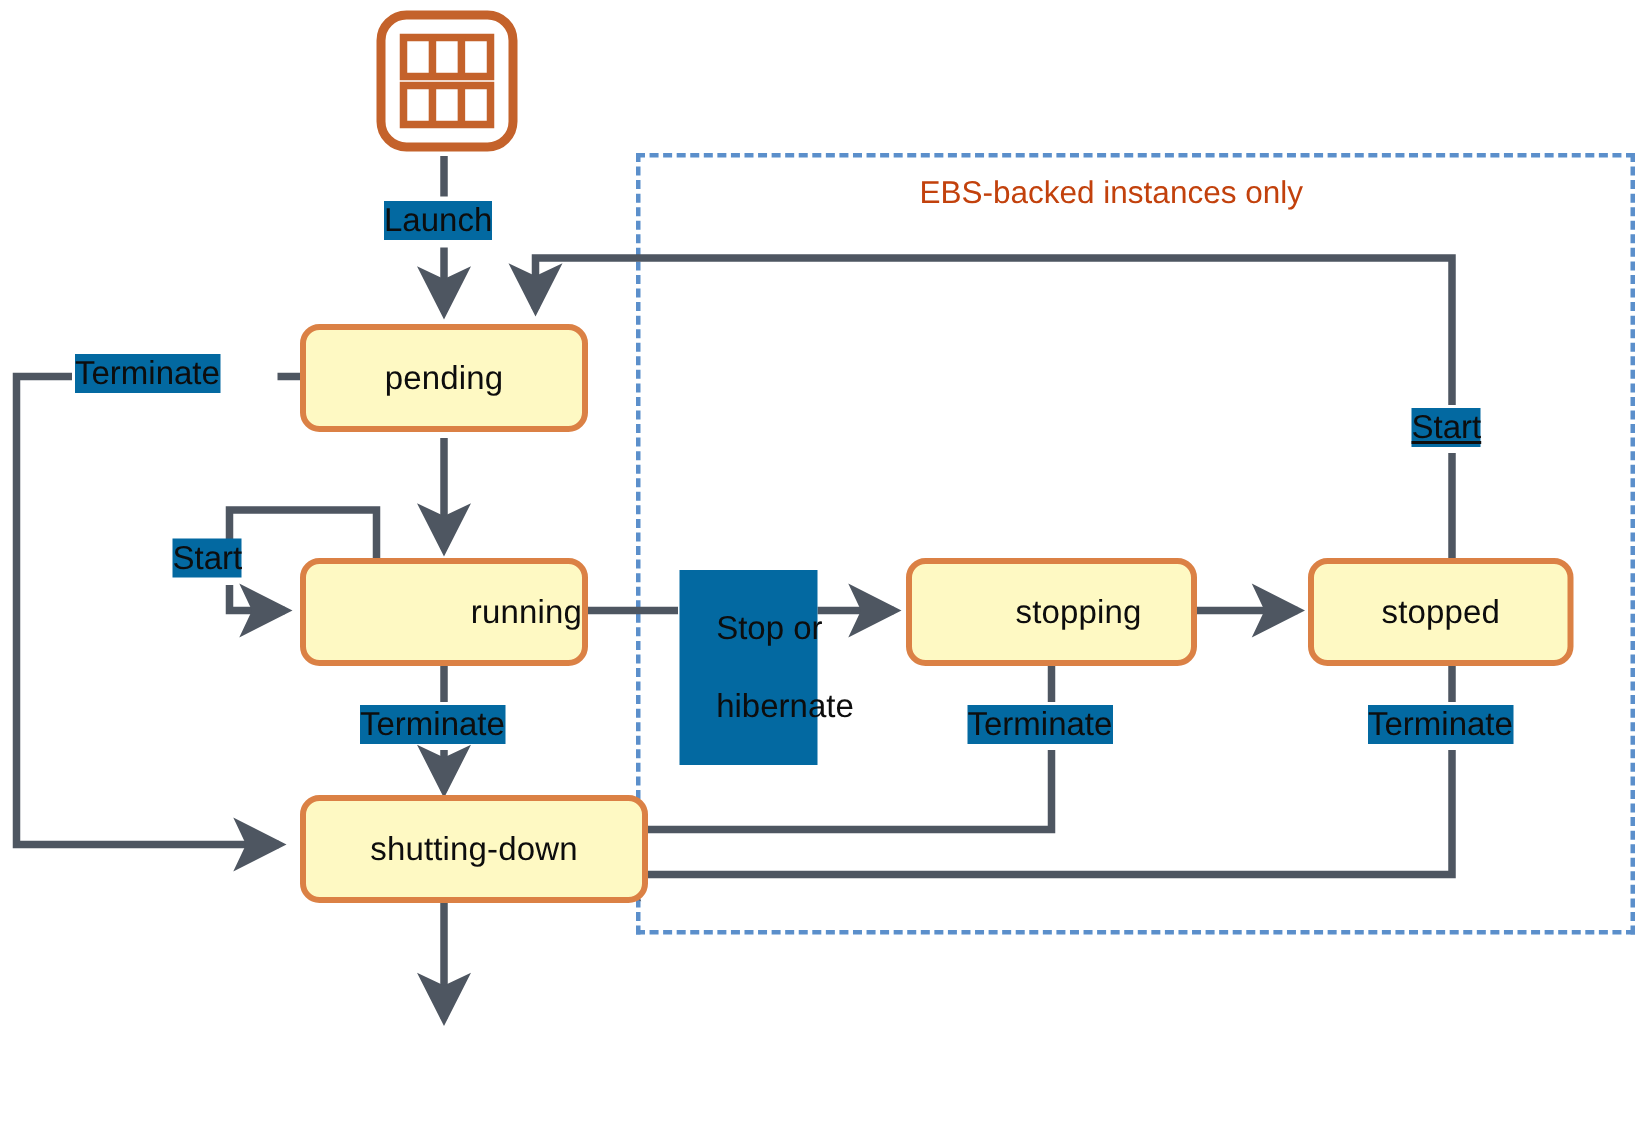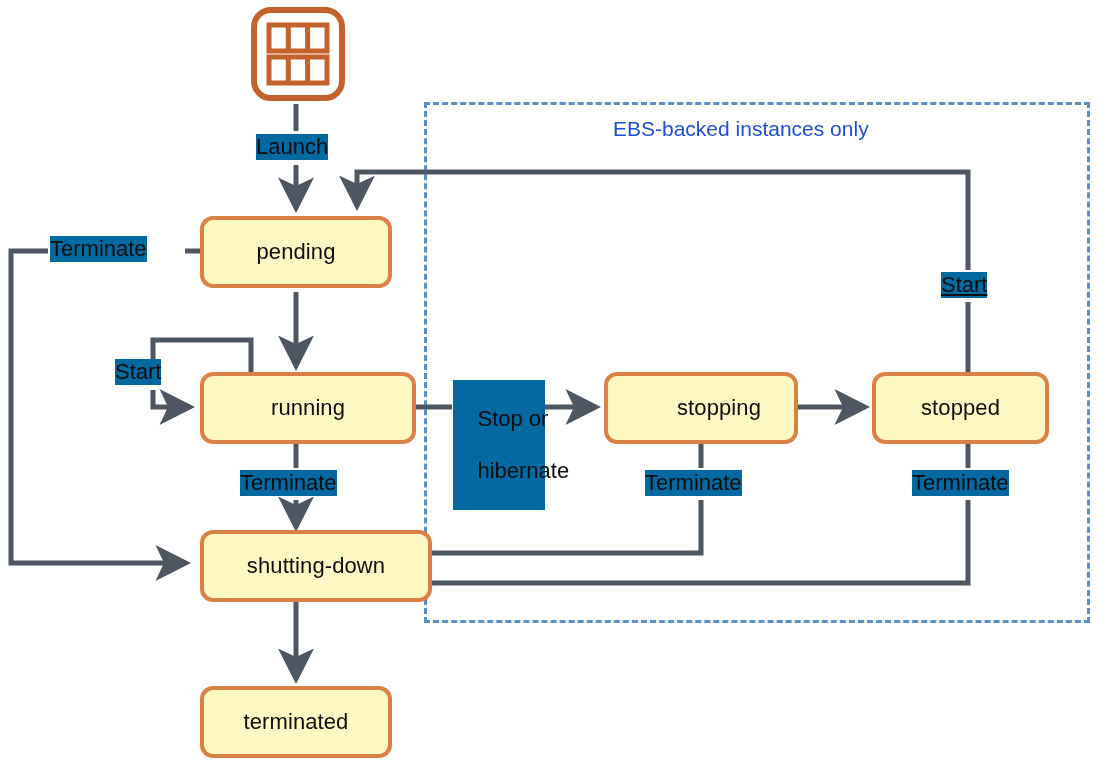--- a/index.html
+++ b/index.html
@@ -40,21 +40,21 @@
     position: absolute;
     color: #0d0d0d;
     font-size: 22px;
     white-space: pre;
     line-height: 1.18;
     background: #0369a1;
     text-align: center;
   }
   .group-label {
     position: absolute;
-    color: #1d4ed8;
+    color: #c2410c;
     font-size: 21px;
     white-space: pre;
   }
   #ebs-group {
     position: absolute;
     box-sizing: border-box;
     border: 3px dashed #5B8FCB;
     background: transparent;
     pointer-events: none;
   }
@@ -118,39 +118,36 @@
       <path d="M968,270 L968,172 L357,172 L357,206" marker-end="url(#ah)"></path>
 
       <path d="M296,601 L296,679" marker-end="url(#ah)"></path>
     </g>
   </svg>
 
   <div class="node" style="left:200px; top:216px; width:192px; height:72px;">
     <span>pending</span>
   </div>
 
-  <div class="node" style="left:200px; top:372px; width:216px; height:72px;">
+  <div class="node" style="left:200px; top:372px; width:192px; height:72px;justify-content:flex-end;">
     <span>running</span>
   </div>
 
   <div class="node" style="left:604px; top:372px; width:194px; height:72px;padding-left:36px;">
     <span>stopping</span>
   </div>
 
   <div class="node" style="left:872px; top:372px; width:177px; height:72px;">
     <span>stopped</span>
   </div>
 
   <div class="node" style="left:200px; top:530px; width:232px; height:72px;">
     <span>shutting-down</span>
   </div>
 
-  <div class="node" style="left:200px; top:686px; width:192px; height:72px;">
-    <span>terminated</span>
-  </div>
 
   <div class="edge-label" style="left:256px; top:134px;">Launch</div>
 
   <div class="edge-label" style="left:50px; top:236px;">Terminate</div>
 
   <div class="edge-label" style="left:115px; top:359px;">Start</div>
 
   <div class="edge-label" style="left:453px; top:380px; width:92px;">
     <span>Stop or</span><br>
     <span>hibernate</span>

